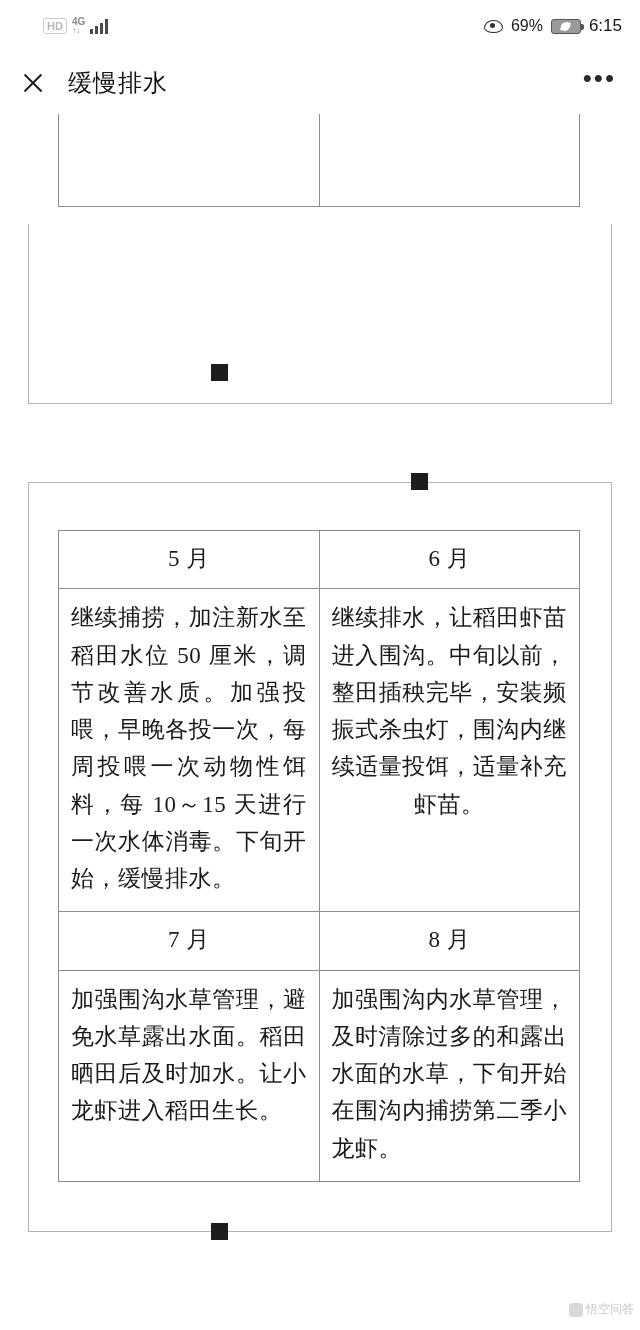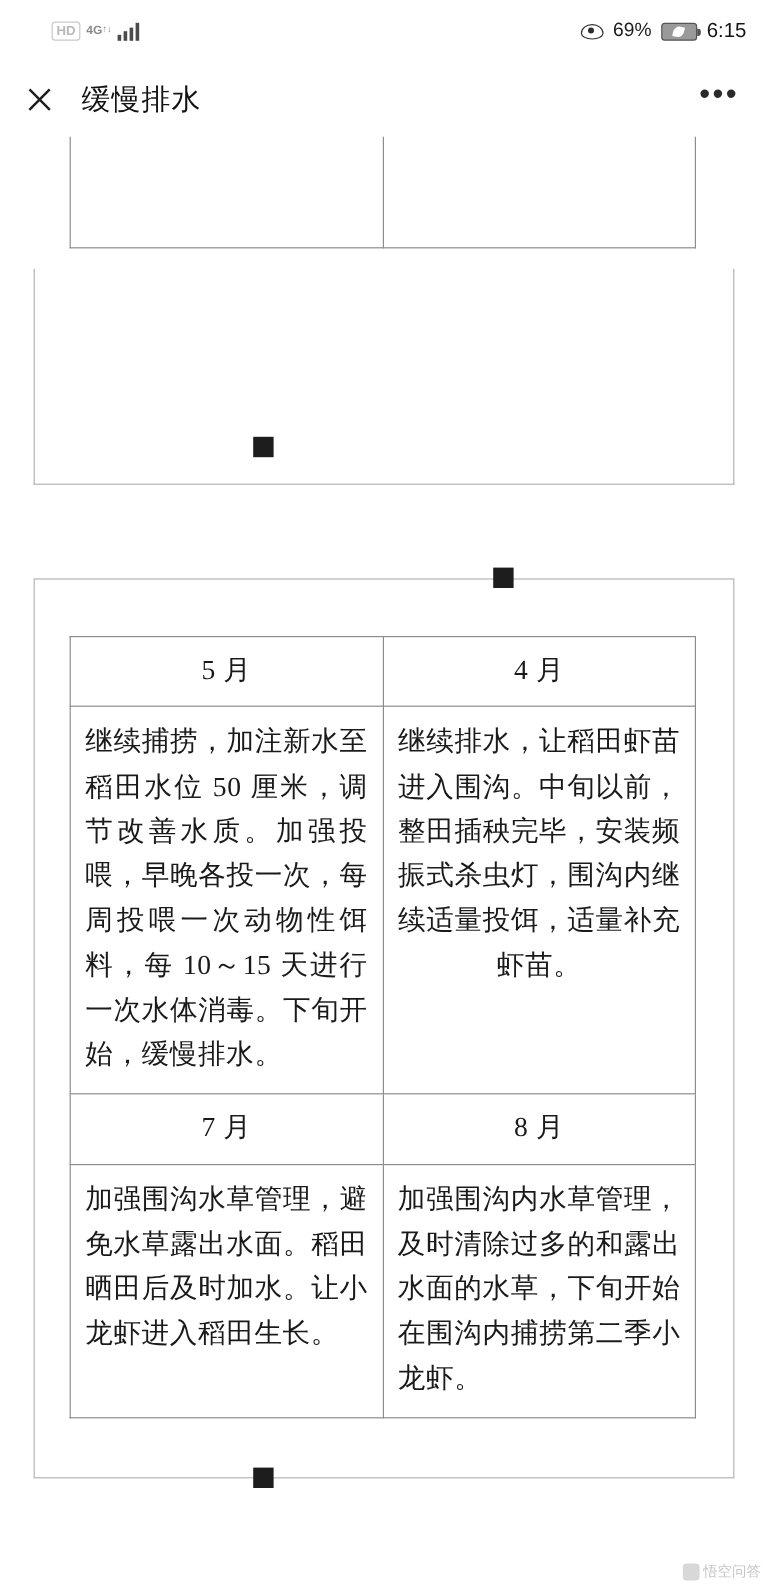--- a/index.html
+++ b/index.html
@@ -23,21 +23,21 @@
   .status-left { display: flex; align-items: center; gap: 5px; margin-left: 29px; }
   .hd-badge {
     font-size: 11px;
     font-weight: bold;
     color: #b9b9b9;
     border: 1.5px solid #c9c9c9;
     border-radius: 3px;
     padding: 0 3px;
     line-height: 14px;
   }
-  .net-badge { display: flex; align-items: flex-start; line-height: 1; }
+  .net-badge { display: flex; flex-direction: column; align-items: flex-start; line-height: 1; }
   .net-badge .g { font-size: 10px; color: #8a8a8a; font-weight: bold; }
   .net-badge .arrows { font-size: 8px; color: #8a8a8a; }
   .sig-bars { display: flex; align-items: flex-end; gap: 2px; height: 16px; }
   .sig-bars i { width: 3px; background: #4b4b4b; display: block; }
   .sig-bars i:nth-child(1) { height: 5px; }
   .sig-bars i:nth-child(2) { height: 8px; }
   .sig-bars i:nth-child(3) { height: 11px; }
   .sig-bars i:nth-child(4) { height: 15px; }
 
   .status-right { display: flex; align-items: center; gap: 8px; }
@@ -251,21 +251,21 @@
     </table>
 
   <div class="frame-mid"></div>
   <div class="sq" style="left:411px; top:359px;"></div>
   <div class="sq" style="left:211px; top:1109px;"></div>
 
   <table class="tbl block-mid">
     <tbody>
         <tr>
       <td class="hdr" style="width:50%;">5 月</td>
-      <td class="hdr" style="width:50%;">4 月</td>
+      <td class="hdr" style="width:50%;">6 月</td>
     </tr>
     <tr>
       <td>继续捕捞，加注新水至稻田水位 50 厘米，调节改善水质。加强投喂，早晚各投一次，每周投喂一次动物性饵料，每 10～15 天进行一次水体消毒。下旬开始，缓慢排水。</td>
       <td class="ctr">继续排水，让稻田虾苗进入围沟。中旬以前，整田插秧完毕，安装频振式杀虫灯，围沟内继续适量投饵，适量补充虾苗。</td>
     </tr>
     <tr>
       <td class="hdr">7 月</td>
       <td class="hdr">8 月</td>
     </tr>
     <tr>

